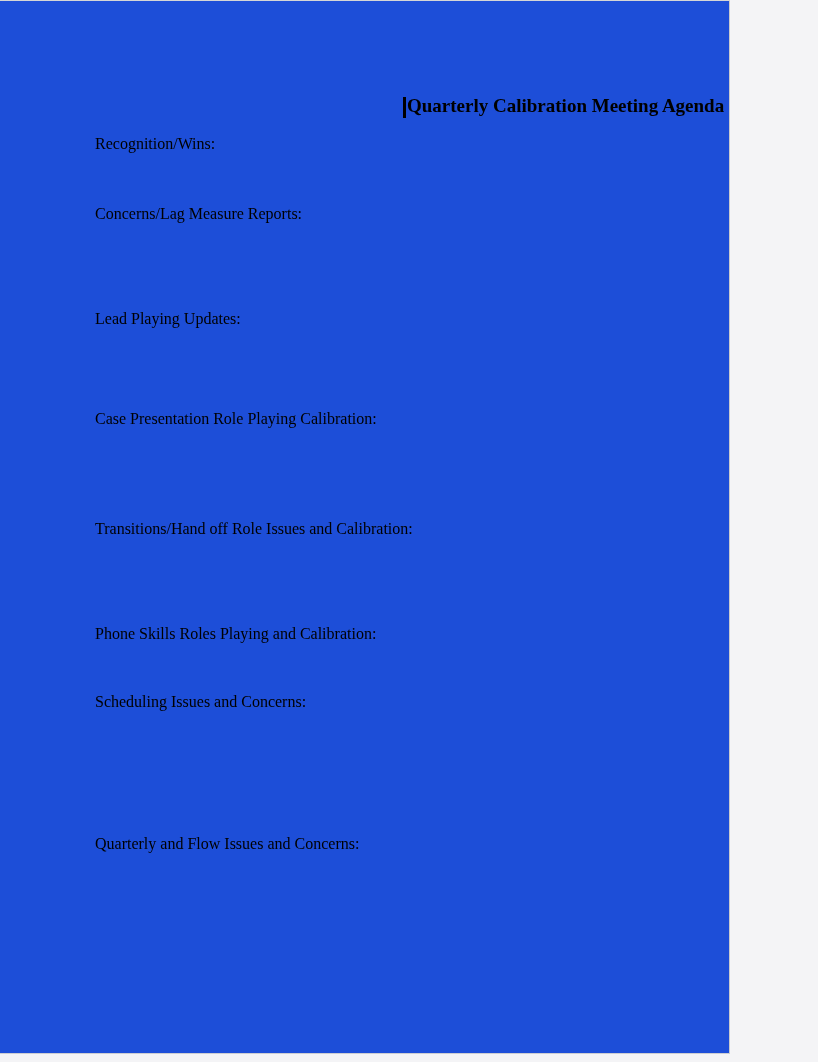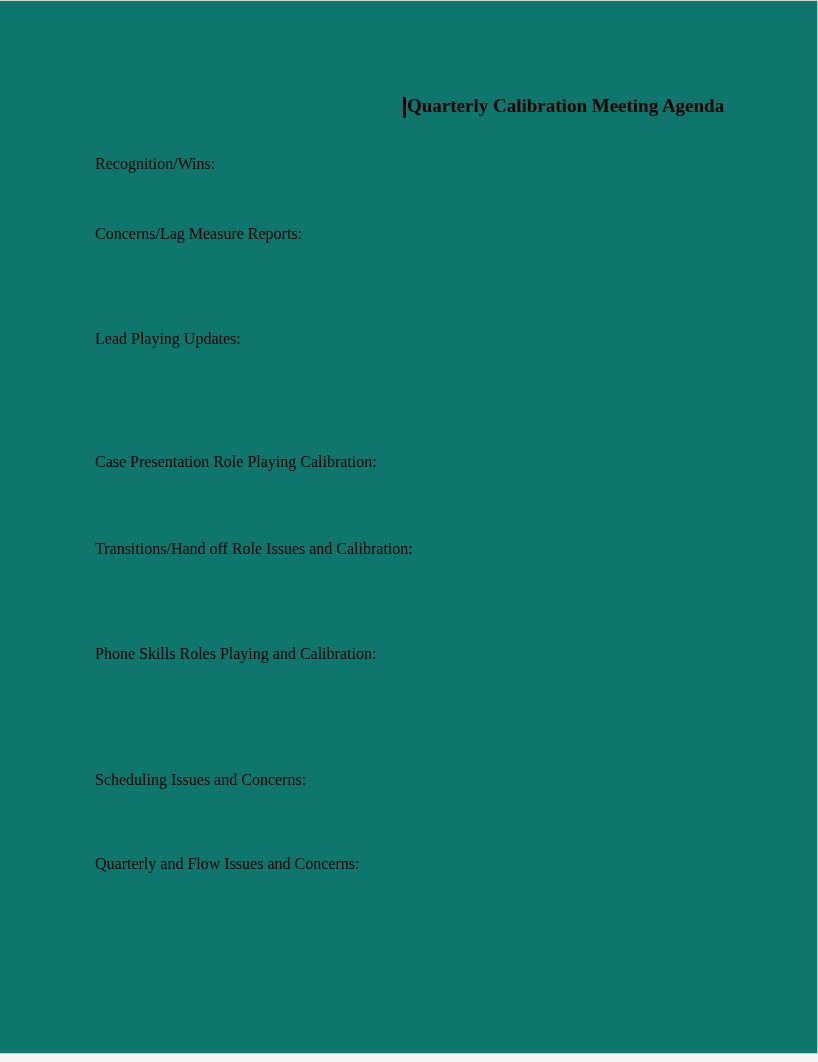--- a/index.html
+++ b/index.html
@@ -12,24 +12,24 @@
     position: relative;
     background: #f4f4f6;
     font-family: "Liberation Serif", "DejaVu Serif", serif;
     color: #000;
     overflow: hidden;
   }
   .page {
     position: absolute;
     left: 0;
     top: 0;
-    width: 818px;
+    width: 730px;
     height: 1054px;
     box-sizing: border-box;
-    background: #0f766e;
+    background: #1d4ed8;
     border-top: 1px solid #d6d6d6;
     border-right: 1px solid #c9c9cd;
     border-bottom: 1px solid #cdced2;
   }
   .doc-title {
     position: absolute;
     left: 407px;
     top: 94px;
     font-size: 19px;
     line-height: 22px;
@@ -44,42 +44,41 @@
     width: 3px;
     height: 21px;
     background: #000000;
   }
   .agenda-item {
     position: absolute;
     left: 95px;
     font-size: 16px;
     line-height: 17.5px;
     white-space: nowrap;
-    margin-top: 20px;
   }
   .page-gap {
     position: absolute;
     left: 0;
     top: 1054px;
     width: 818px;
     height: 8px;
     background: #f4f4f6;
   }
 </style>
 </head>
 <body>
 
 <div class="page">
   <span class="caret"></span>
   <h1 class="doc-title">Quarterly Calibration Meeting Agenda</h1>
   <div>
       <div class="agenda-item" style="top: 134px;">Recognition/Wins:</div>
       <div class="agenda-item" style="top: 204px;">Concerns/Lag Measure Reports:</div>
       <div class="agenda-item" style="top: 309px;">Lead Playing Updates:</div>
-      <div class="agenda-item" style="top: 432px;">Case Presentation Role Playing Calibration:</div>
+      <div class="agenda-item" style="top: 409px;">Case Presentation Role Playing Calibration:</div>
       <div class="agenda-item" style="top: 519px;">Transitions/Hand off Role Issues and Calibration:</div>
       <div class="agenda-item" style="top: 624px; font-family: Liberation Serif, serif;">Phone Skills Roles Playing and Calibration:</div>
-      <div class="agenda-item" style="top: 750px; text-align: center;">Scheduling Issues and Concerns:</div>
+      <div class="agenda-item" style="top: 692px; text-align: center;">Scheduling Issues and Concerns:</div>
       <div class="agenda-item" style="top: 834px;">Quarterly and Flow Issues and Concerns:</div>
     </div>
 </div>
 
 <div class="page-gap"></div>
 
 </body></html>

